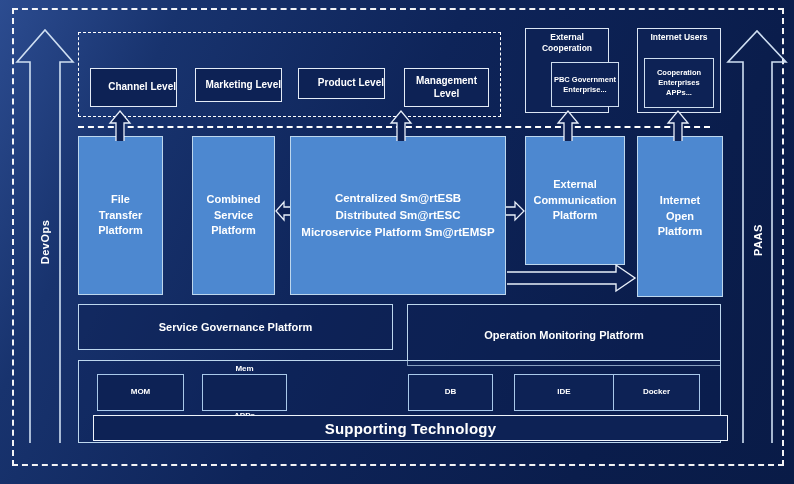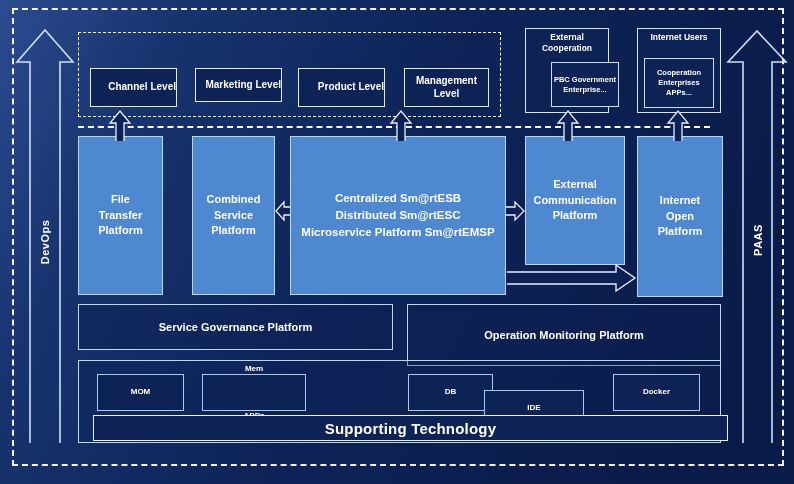--- a/index.html
+++ b/index.html
@@ -78,21 +78,21 @@
 
   <div class="abs outer-dashed"></div>
 
   <div class="abs top-dashed"></div>
   <div class="abs darkbox" style="left:90px;top:68px;width:87px;height:39px;">
     <span>Channel Level</span>
   </div>
   <div class="abs darkbox" style="left:195px;top:68px;width:87px;height:34px;">
     <span>Marketing Level</span>
   </div>
-  <div class="abs darkbox" style="left:298px;top:68px;width:87px;height:39px;">
+  <div class="abs darkbox" style="left:298px;top:68px;width:87px;height:31px;">
     <span>Product Level</span>
   </div>
   <div class="abs darkbox" style="left:404px;top:68px;width:85px;height:39px;">
     <span>Management Level</span>
   </div>
 
   <div class="abs holder" style="left:525px;top:28px;width:84px;height:85px;">
     <span class="ln">External</span>
     <span class="ln">Cooperation</span>
     <div class="abs holder-inner" style="left:25px;top:33px;width:68px;height:45px;">
@@ -143,29 +143,29 @@
   </div>
   <div class="abs gov" style="left:407px;top:304px;width:314px;height:62px;">
     <span>Operation Monitoring Platform</span>
   </div>
 
   <div class="abs support-outer" style="left:78px;top:360px;width:643px;height:83px;"></div>
   <div class="abs tech" style="left:97px;top:374px;width:87px;height:37px;">
     <span class="ln">MOM</span>
 
   </div>
-  <div class="abs tech" style="left:202px;top:374px;width:104px;height:37px;gap:36px;">
+  <div class="abs tech" style="left:202px;top:374px;width:85px;height:37px;gap:36px;">
     <span class="ln">Mem</span>
     <span class="ln">APPs</span>
   </div>
   <div class="abs tech" style="left:408px;top:374px;width:85px;height:37px;">
     <span class="ln">DB</span>
 
   </div>
-  <div class="abs tech" style="left:484px;top:374px;width:100px;height:37px;margin-top:16px;">
+  <div class="abs tech" style="left:514px;top:374px;width:100px;height:37px;">
     <span class="ln">IDE</span>
 
   </div>
   <div class="abs tech" style="left:613px;top:374px;width:87px;height:37px;">
     <span class="ln">Docker</span>
 
   </div>
   <div class="abs banner" style="left:93px;top:415px;width:635px;height:26px;">
     <span>Supporting Technology</span>
   </div>

